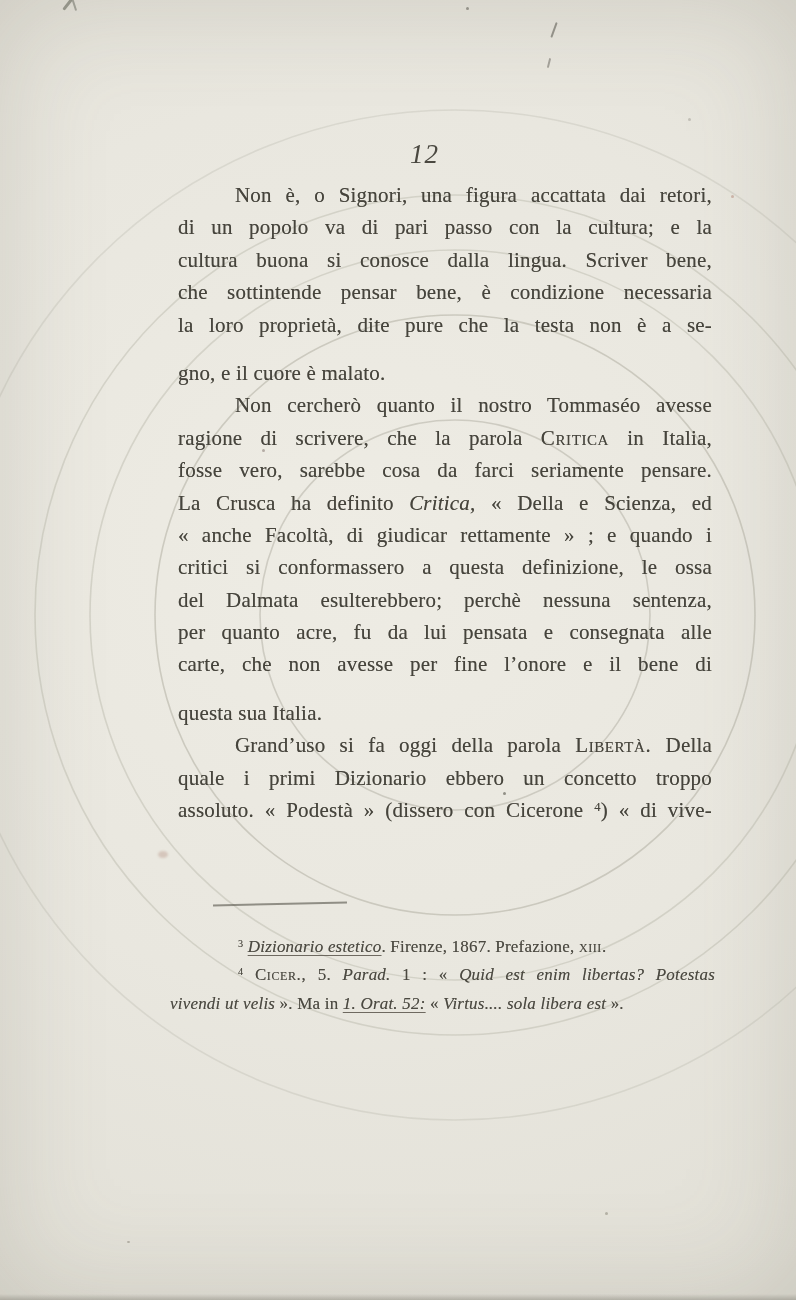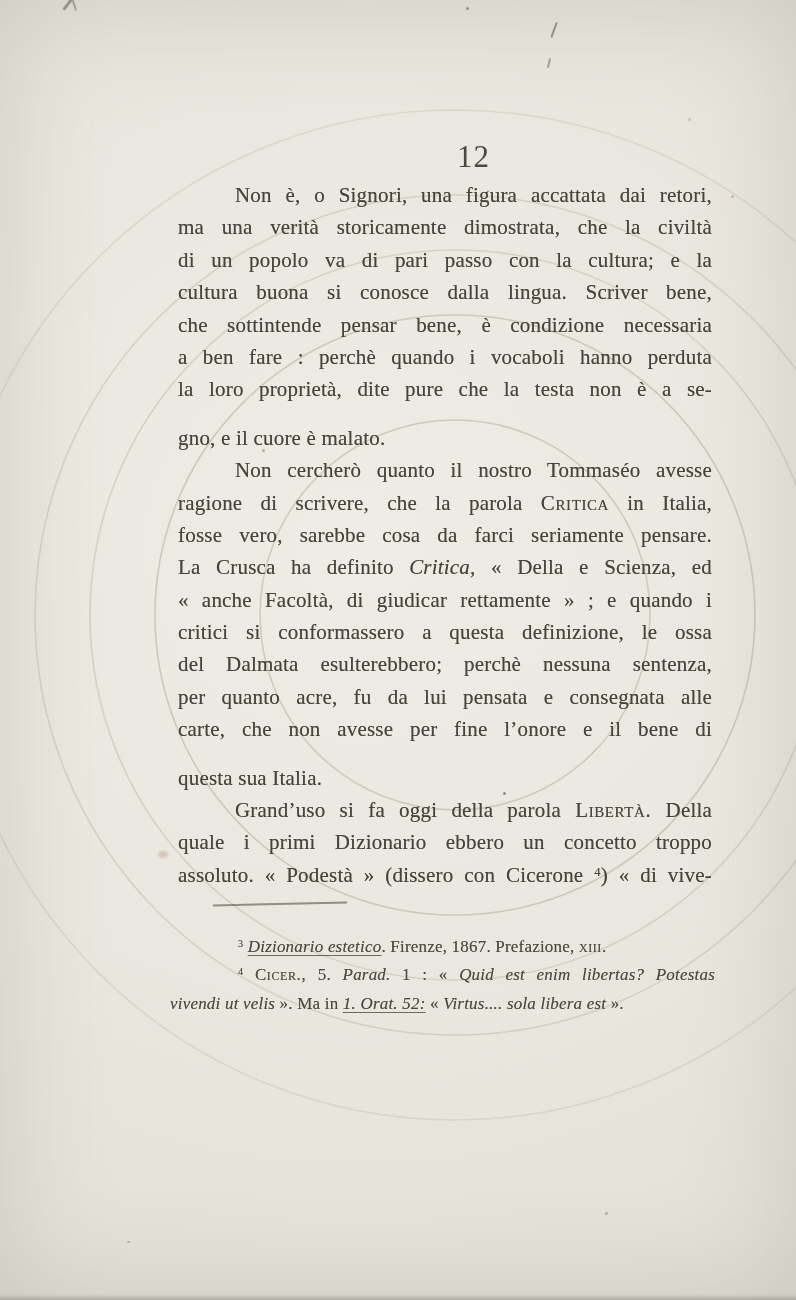--- a/index.html
+++ b/index.html
@@ -11,22 +11,23 @@
   .page {
     position: relative; width: 796px; height: 1300px; overflow: hidden;
     background: radial-gradient(ellipse 900px 820px at 45% 42%,
                 #eeece4 0%, #e9e7df 55%, #e2e0d7 100%);
     box-shadow: inset 0 0 110px rgba(108,104,90,0.20);
     color: #46443c;
   }
   .stamp { position: absolute; left: 0; top: 0; z-index: 0; pointer-events: none; }
   .page-number {
     position: absolute; left: 410px; top: 139px; width: 80px;
-    text-align: right; font-size: 31px; letter-spacing: 1px; z-index: 2;
+    text-align: left; font-size: 27px; letter-spacing: 1px; z-index: 2;
     color: #4a4840;
+    font-style: italic;
   }
   .body-lines { position: absolute; left: 178px; top: 179px; width: 534px; z-index: 2; }
   .bline {
     font-size: 21px; line-height: 32.4px; height: 32.4px;
     text-align: justify; text-align-last: justify; text-justify: inter-word;
     letter-spacing: 0.2px;
     text-shadow: 0 0 0.6px rgba(70,68,60,0.55);
   }
   .bline.indent { padding-left: 57px; }
   .bline.flush { text-align-last: left; margin-top: 16px; }
@@ -70,25 +71,23 @@
       <circle cx="455" cy="615" r="300" fill="none" stroke="#a09e90" stroke-width="1.6" stroke-opacity="0.42"></circle>
       <circle cx="455" cy="615" r="365" fill="none" stroke="#a09e90" stroke-width="1.6" stroke-opacity="0.3"></circle>
       <circle cx="455" cy="615" r="420" fill="none" stroke="#a09e90" stroke-width="1.6" stroke-opacity="0.3"></circle>
       <circle cx="455" cy="615" r="505" fill="none" stroke="#a09e90" stroke-width="1.6" stroke-opacity="0.22"></circle>
     </svg>
 
   <div class="page-number">12</div>
 
   <div class="body-lines" id="body-lines">
       <div class="bline indent"><span>Non è, o Signori, una figura accattata dai retori,</span></div>
-      <div class="bline"><span>ma una verità storicamente dimostrata, che la civiltà</span></div>
       <div class="bline"><span>di un popolo va di pari passo con la cultura; e la</span></div>
       <div class="bline"><span>cultura buona si conosce dalla lingua. Scriver bene,</span></div>
       <div class="bline"><span>che sottintende pensar bene, è condizione necessaria</span></div>
-      <div class="bline"><span>a ben fare : perchè quando i vocaboli hanno perduta</span></div>
       <div class="bline"><span>la loro proprietà, dite pure che la testa non è a se-</span></div>
       <div class="bline flush"><span>gno, e il cuore è malato.</span></div>
       <div class="bline indent"><span>Non cercherò quanto il nostro Tommaséo avesse</span></div>
       <div class="bline"><span>ragione di scrivere, che la parola </span><span class="s-smallcaps">Critica</span><span> in Italia,</span></div>
       <div class="bline"><span>fosse vero, sarebbe cosa da farci seriamente pensare.</span></div>
       <div class="bline"><span>La Crusca ha definito </span><span class="s-italic">Critica,</span><span> « Della e Scienza, ed</span></div>
       <div class="bline"><span>« anche Facoltà, di giudicar rettamente » ; e quando i</span></div>
       <div class="bline"><span>critici si conformassero a questa definizione, le ossa</span></div>
       <div class="bline"><span>del Dalmata esulterebbero; perchè nessuna sentenza,</span></div>
       <div class="bline"><span>per quanto acre, fu da lui pensata e consegnata alle</span></div>

